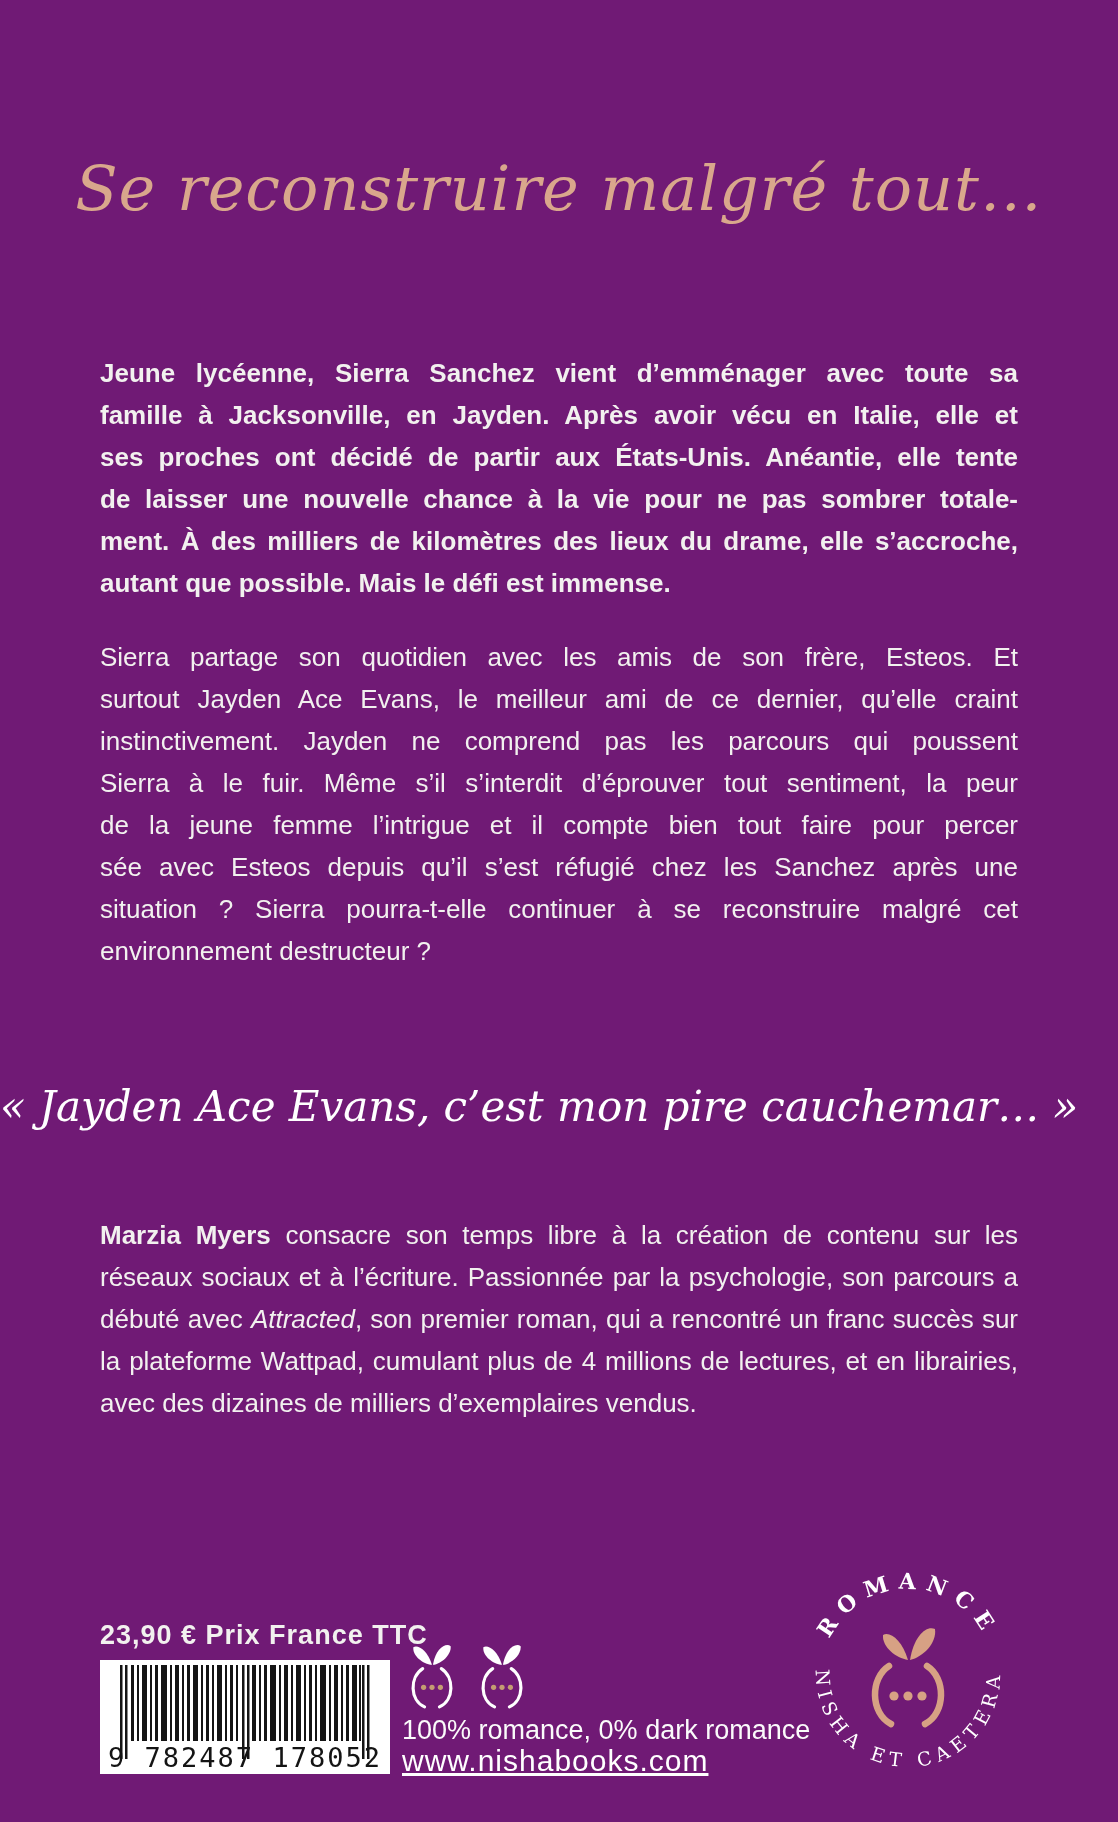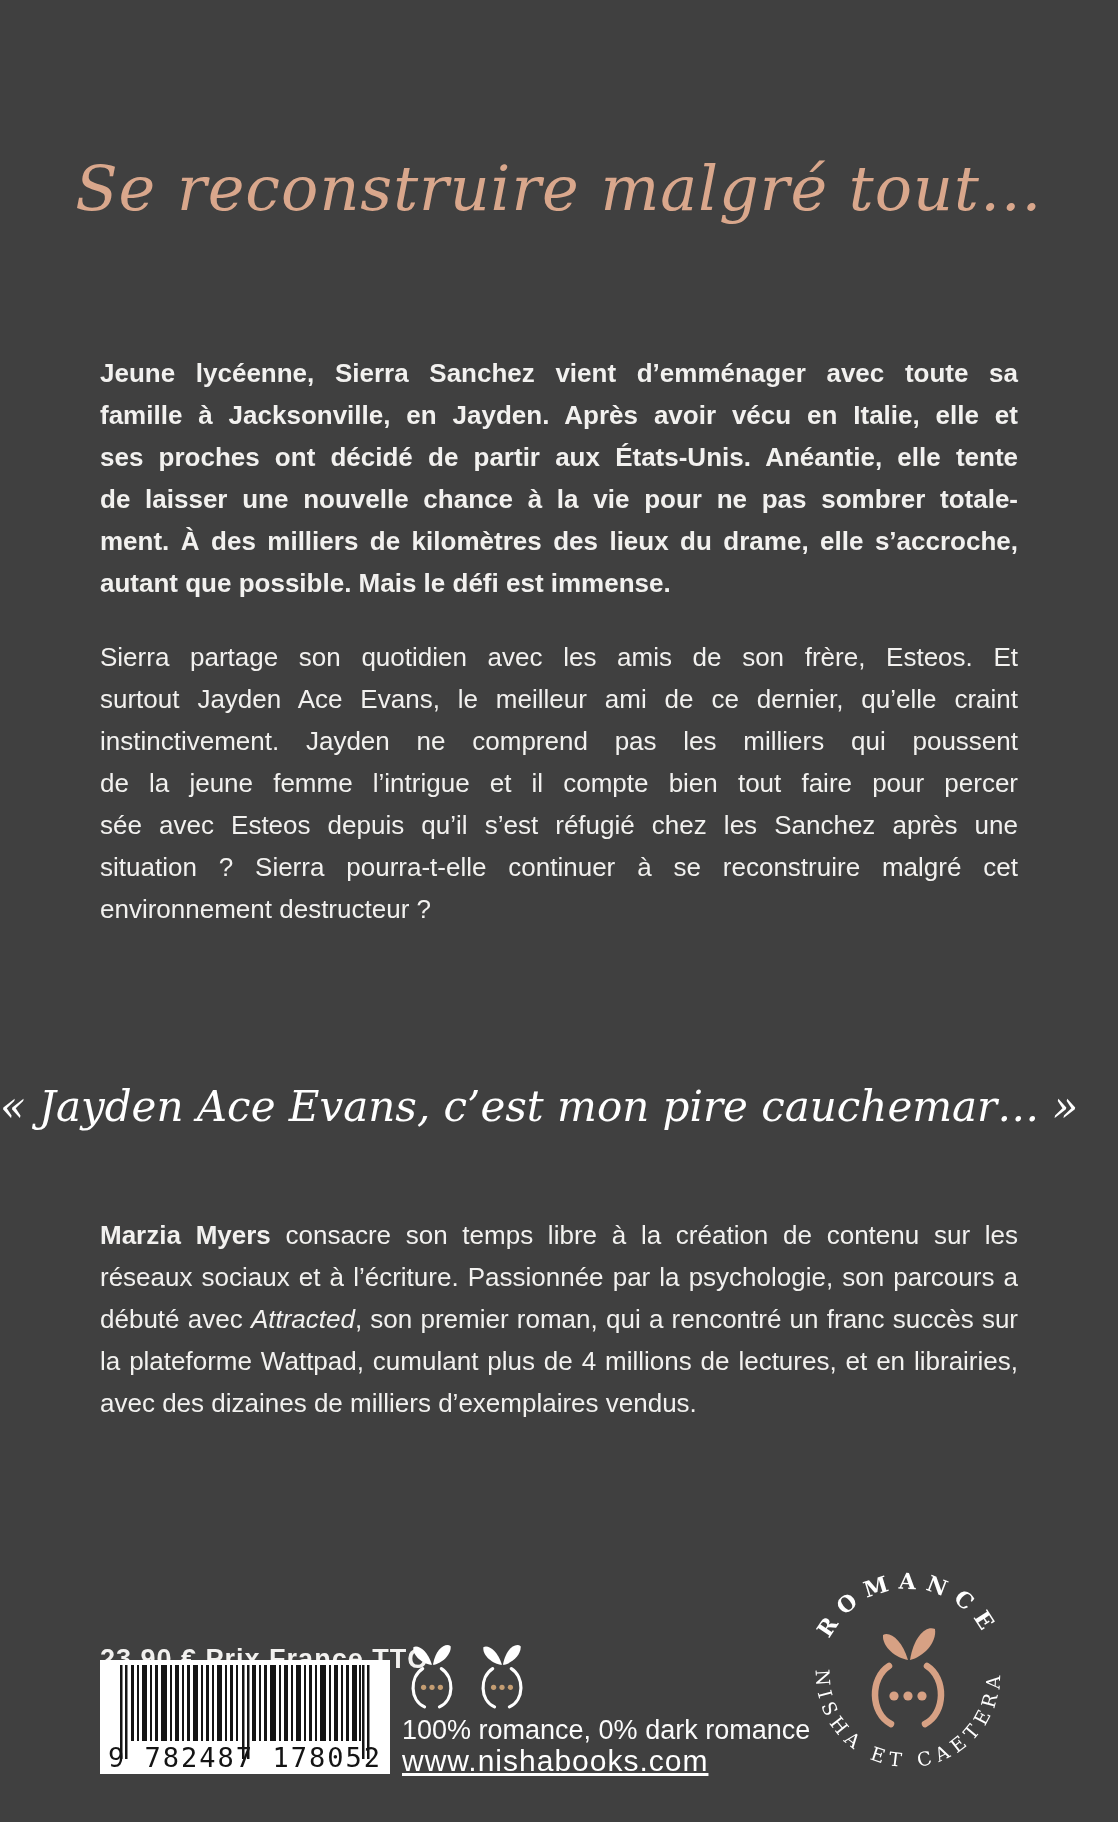--- a/index.html
+++ b/index.html
@@ -1,17 +1,17 @@
 <!DOCTYPE html>
 <html><head>
 <meta charset="utf-8">
 <style>
   html,body{margin:0;padding:0;background:#0a090b;}
   .cover{
-    position:relative;width:1118px;height:1822px;background:#404040;overflow:hidden;
+    position:relative;width:1118px;height:1822px;background:#701a75;overflow:hidden;
     font-family:"Liberation Sans",sans-serif;color:#f2f1ef;
   }
   .script{font-family:"DejaVu Serif",cursive;font-style:italic;}
   .tagline{
     position:absolute;top:152px;left:0;width:1118px;text-align:center;
     font-size:62px;color:#d9a78c;letter-spacing:1px;
   }
   .para{position:absolute;left:100px;width:918px;font-size:26px;line-height:42px;font-weight:300;}
   .para .tline{text-align:justify;text-align-last:justify;white-space:pre-wrap;}
   .para .tline:last-child{text-align-last:left;}
@@ -20,21 +20,21 @@
   .quote{
     position:absolute;top:1082px;left:0;width:1118px;text-align:left;
     font-size:42px;color:#ffffff;
   }
   .bio{
     position:absolute;left:100px;top:1214px;width:918px;
     font-size:26px;line-height:42px;text-align:justify;
   }
   .bio b{font-weight:bold;}
   .price{
-    position:absolute;left:100px;top:1620px;font-size:27px;font-weight:bold;letter-spacing:1px;margin-top:24px;
+    position:absolute;left:100px;top:1620px;font-size:27px;font-weight:bold;letter-spacing:1px;
   }
   .barcode{position:absolute;left:100px;top:1660px;}
   .apples{position:absolute;left:404px;top:1642px;display:flex;gap:14px;}
   .footer-text{position:absolute;left:402px;top:1717px;}
   .footer-tag{font-size:27px;line-height:27px;color:#fbfbfb;}
   .footer-site{font-size:30px;line-height:34px;color:#ffffff;letter-spacing:1px;text-decoration:underline;}
   .logo{position:absolute;left:793px;top:1560px;}
   .logo text{font-family:"DejaVu Serif",serif;fill:#ffffff;}
 </style>
 </head>
@@ -49,21 +49,22 @@
       <div class="tline">famille à Jacksonville, en Jayden. Après avoir vécu en Italie, elle et</div>
       <div class="tline">ses proches ont décidé de partir aux États-Unis. Anéantie, elle tente</div>
       <div class="tline">de laisser une nouvelle chance à la vie pour ne pas sombrer totale-</div>
       <div class="tline">ment. À des milliers de kilomètres des lieux du drame, elle s’accroche,</div>
       <div class="tline">autant que possible. Mais le défi est immense.</div>
     </div>
 
   <div class="para p2">
       <div class="tline">Sierra partage son quotidien avec les amis de son frère, Esteos. Et</div>
       <div class="tline">surtout Jayden Ace Evans, le meilleur ami de ce dernier, qu’elle craint</div>
-      <div class="tline">instinctivement. Jayden ne comprend pas les milliers qui poussent</div>
+      <div class="tline">instinctivement. Jayden ne comprend pas les parcours qui poussent</div>
+      <div class="tline">Sierra à le fuir. Même s’il s’interdit d’éprouver tout sentiment, la peur</div>
       <div class="tline">de la jeune femme l’intrigue et il compte bien tout faire pour percer</div>
       <div class="tline">sée avec Esteos depuis qu’il s’est réfugié chez les Sanchez après une</div>
       <div class="tline">situation ? Sierra pourra-t-elle continuer à se reconstruire malgré cet</div>
       <div class="tline">environnement destructeur ?</div>
     </div>
 
   <div class="quote script">« Jayden Ace Evans, c’est mon pire cauchemar… »</div>
 
   <div class="bio"><b>Marzia Myers</b><span> consacre son temps libre à la création de contenu sur les réseaux sociaux et à l’écriture. Passionnée par la psychologie, son parcours a débuté avec </span><i>Attracted</i><span>, son premier roman, qui a rencontré un franc succès sur la plateforme Wattpad, cumulant plus de 4 millions de lectures, et en librairies, avec des dizaines de milliers d’exemplaires vendus.</span></div>
 

